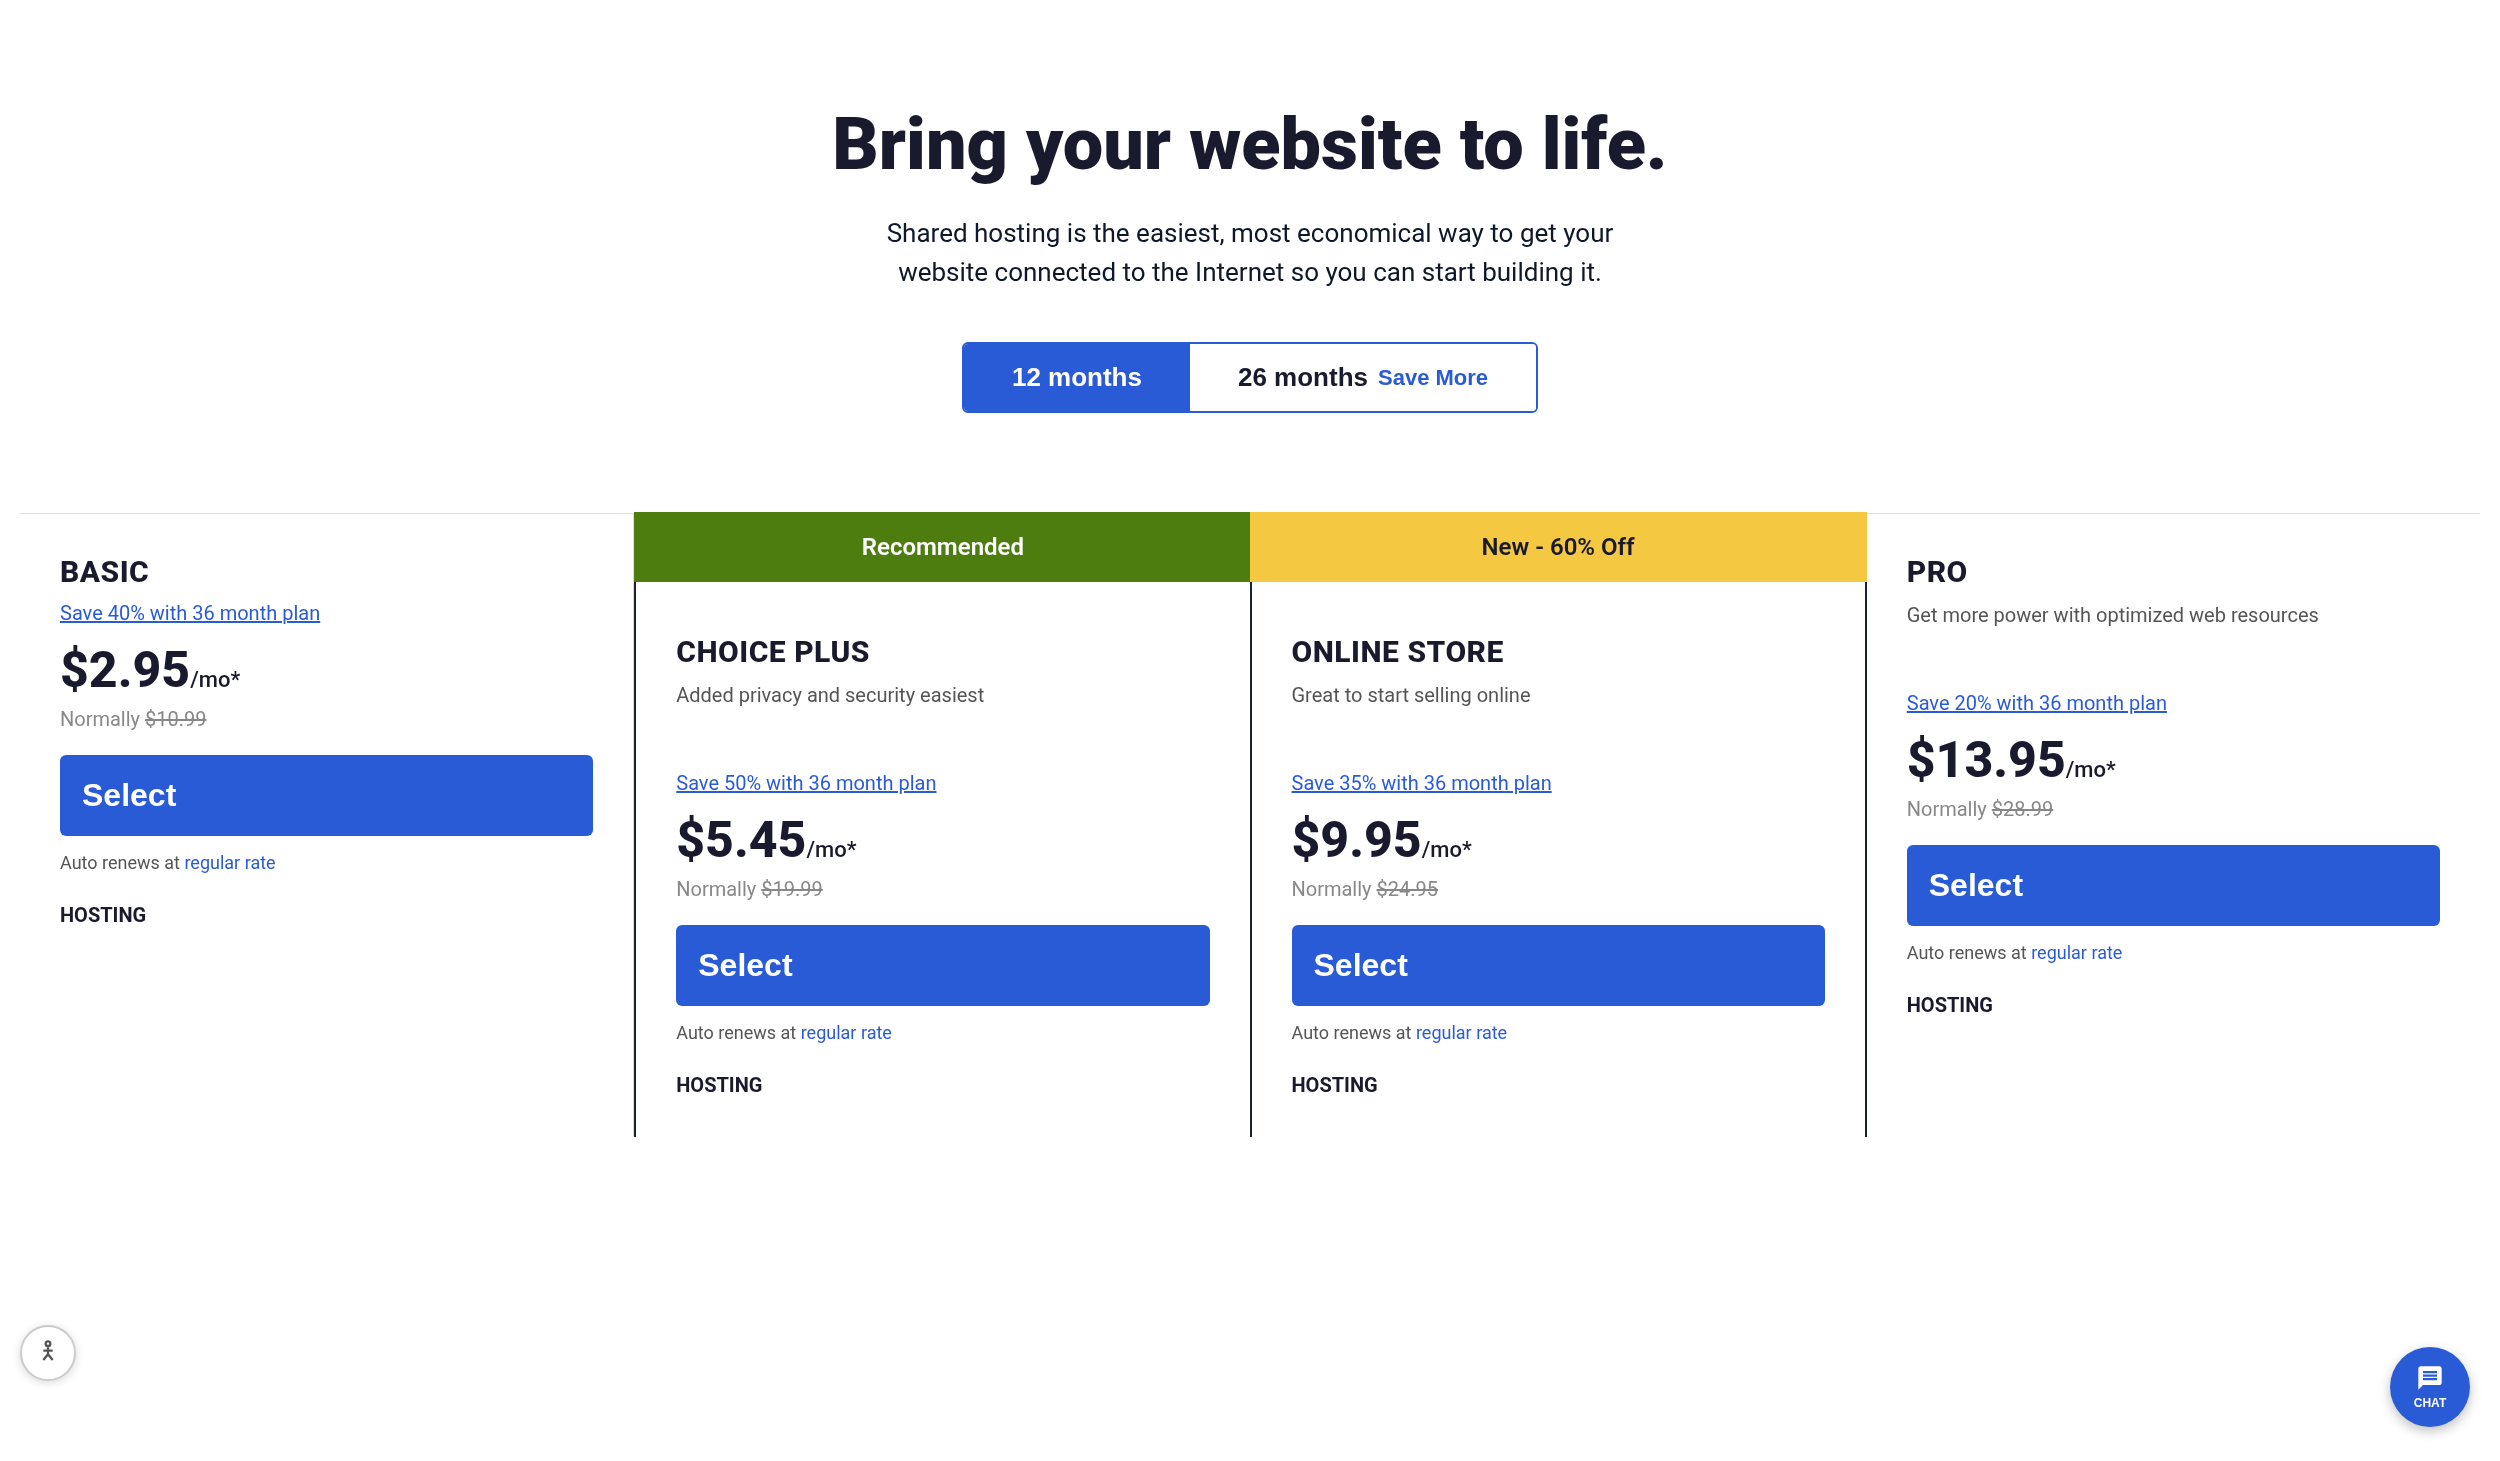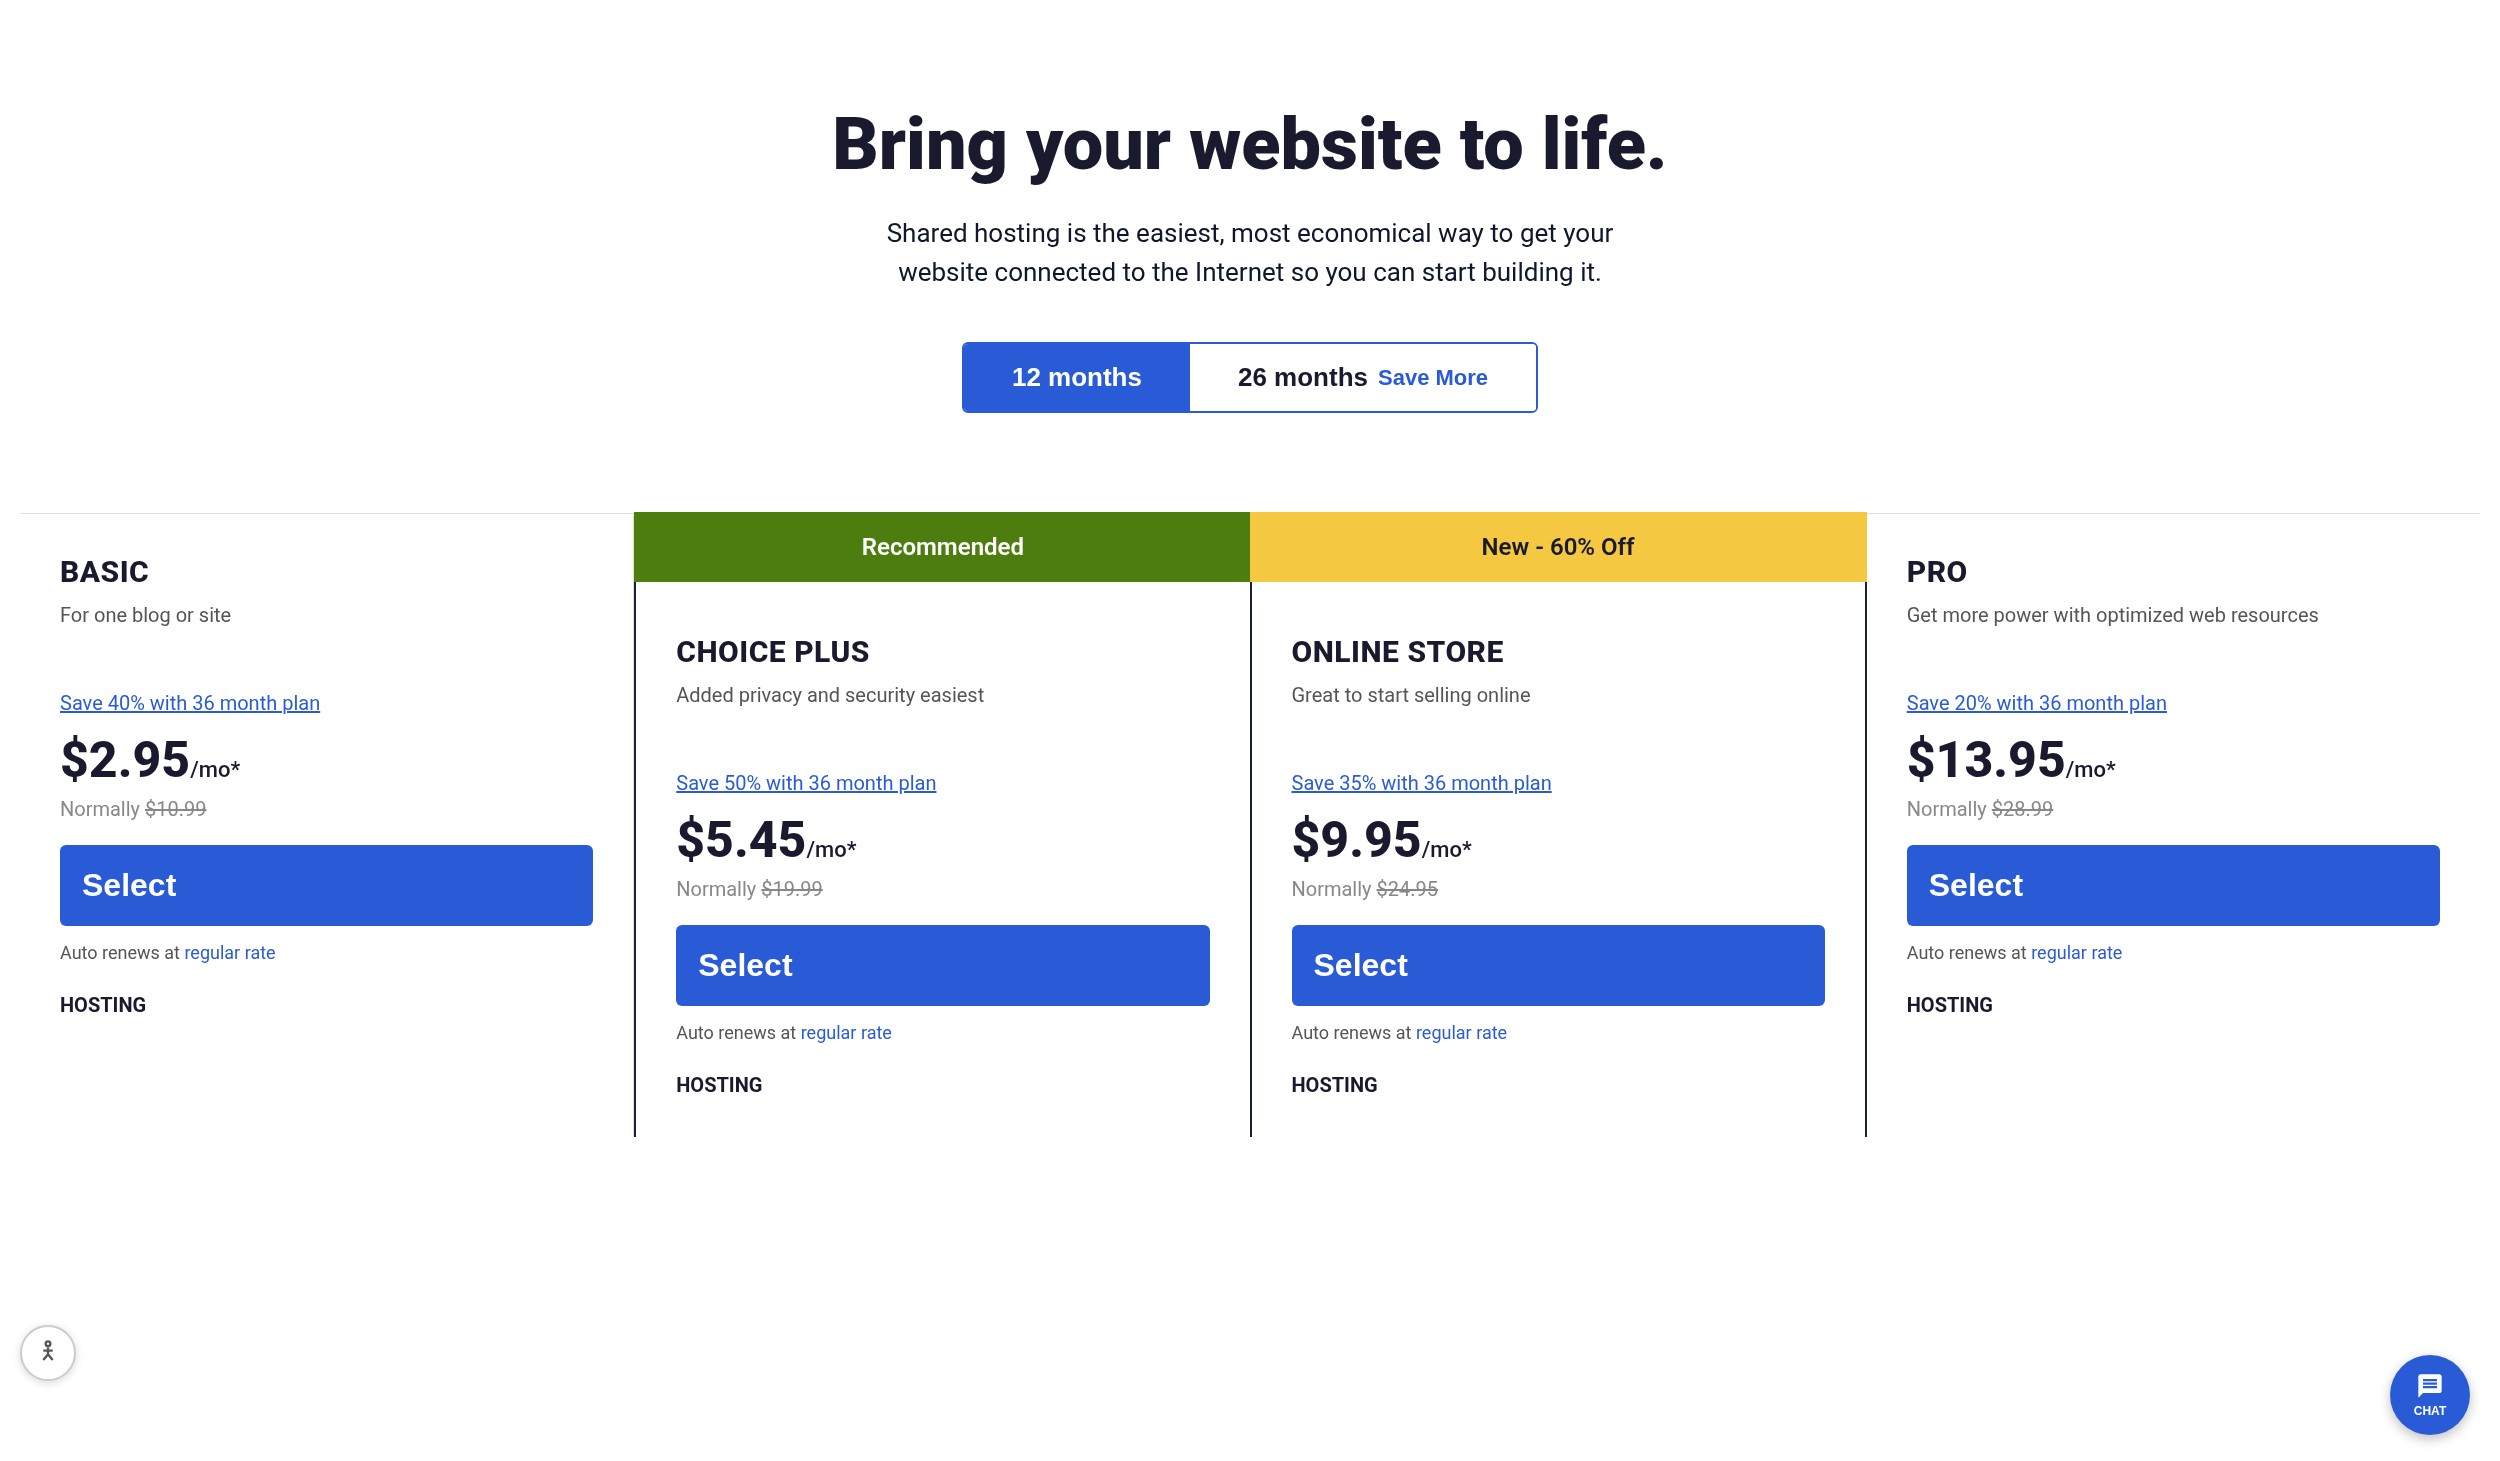--- a/index.html
+++ b/index.html
@@ -235,21 +235,21 @@
       border: 2px solid #ccc;
       display: flex;
       align-items: center;
       justify-content: center;
       cursor: pointer;
       box-shadow: 0 2px 8px rgba(0,0,0,0.15);
     }
 
     .chat-btn {
       position: fixed;
-      bottom: 26px;
+      bottom: 34px;
       right: 30px;
       width: 80px;
       height: 80px;
       border-radius: 50%;
       background: #2a5bd7;
       color: #ffffff;
       border: none;
       display: flex;
       flex-direction: column;
       align-items: center;
@@ -285,21 +285,20 @@
         </button>
       </div>
     </div>
   </div>
 
   <div class="plans-section">
 
     <div class="plan-column">
       <div class="plan-content">
         <div class="plan-name">BASIC</div>
-        <div class="plan-description">For one blog or site</div>
         <a class="save-link">Save 40% with 36 month plan</a>
         <div class="price-row">
           <span class="price-amount">$2.95</span>
           <span class="price-period">/mo*</span>
         </div>
         <div class="price-normal">
           <span>Normally</span> <s>$10.99</s>
         </div>
         <button class="select-btn">Select</button>
         <div class="auto-renew">

